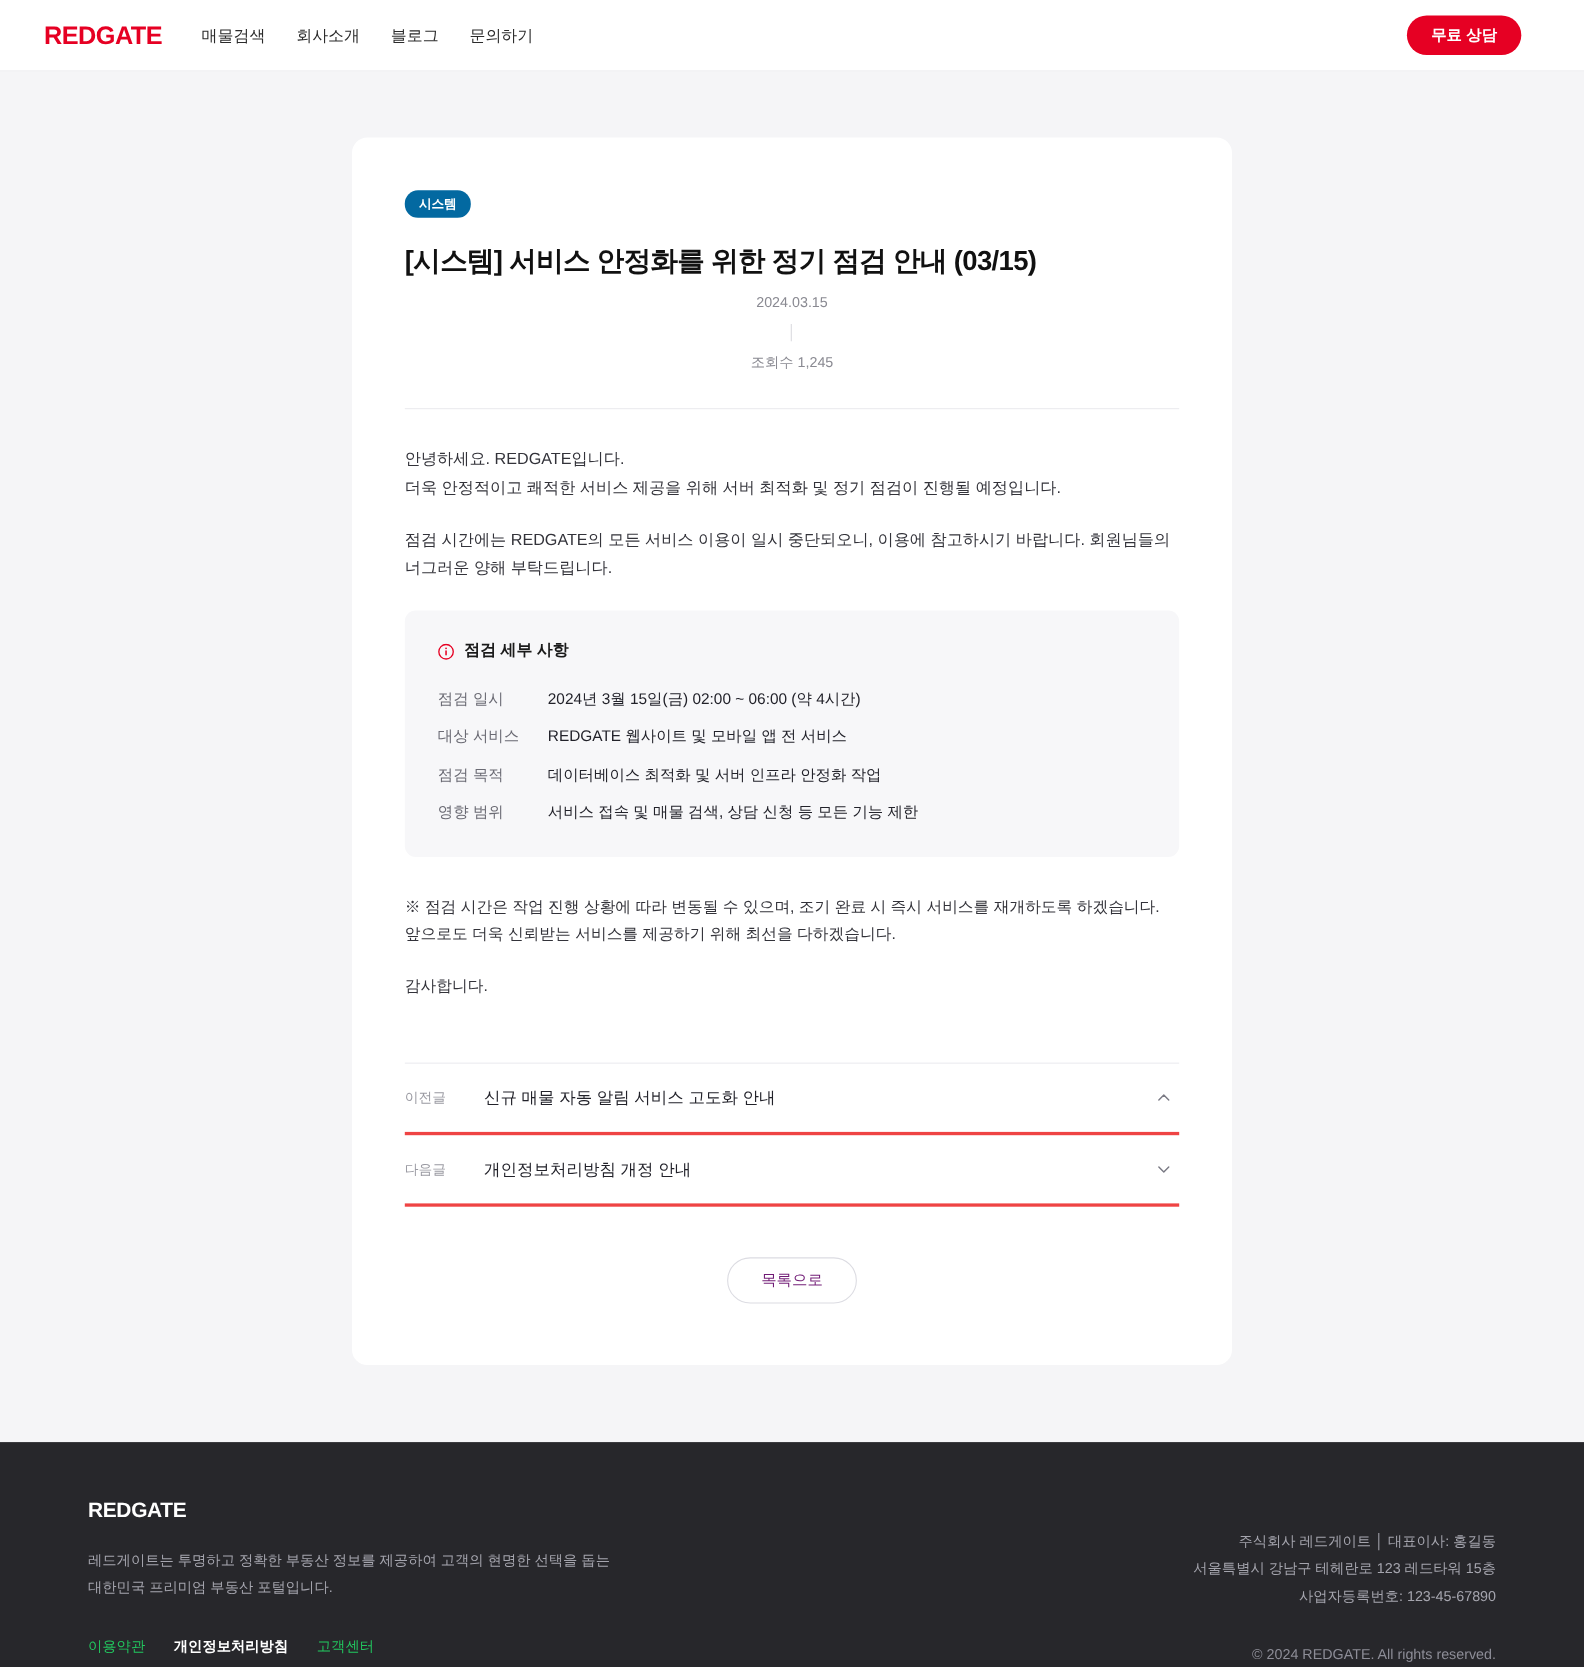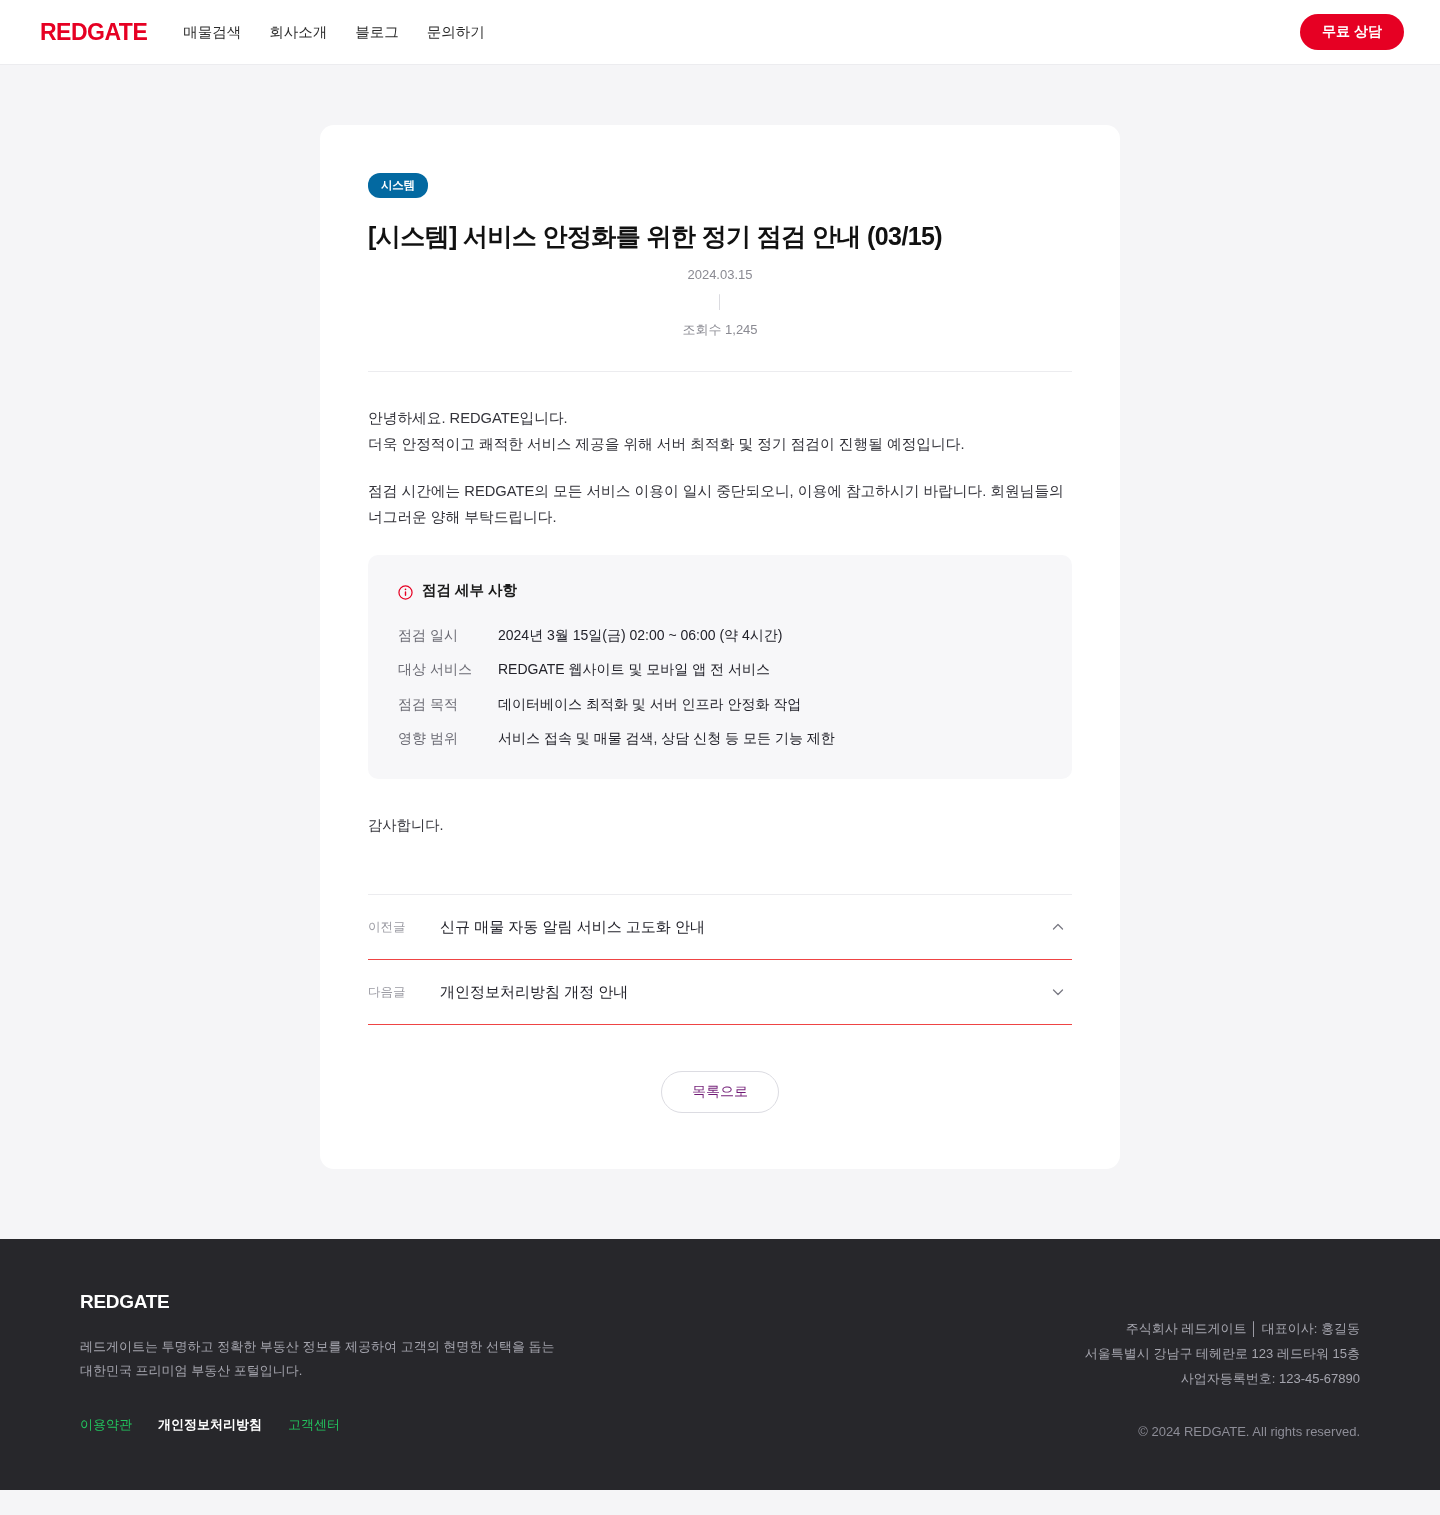--- a/index.html
+++ b/index.html
@@ -36,21 +36,21 @@
     gap: 28px;
   }
   .nav-item {
     font-size: 14.5px;
     color: #2b2b2b;
     text-decoration: none;
     font-weight: 500;
   }
   .header-cta {
     position: absolute;
-    right: 36px;
+    right: 57px;
     top: 50%;
     transform: translateY(-50%);
     background: #e60023;
     color: #fff;
     border: none;
     border-radius: 19px;
     height: 36px;
     padding: 0 22px;
     font-size: 14px;
     font-weight: 700;
@@ -161,21 +161,21 @@
 
   
   .postnav {
     margin-top: 56px;
     border-top: 1px solid #ececef;
   }
   .postnav-row {
     display: flex;
     align-items: center;
     height: 65px;
-    border-bottom: 1px solid #ef4444;
+    border-bottom: 3px solid #ef4444;
     cursor: pointer;
   }
   .postnav-label {
     width: 72px;
     flex: none;
     font-size: 12.5px;
     color: #9a9aa2;
   }
   .postnav-title {
     flex: 1;
@@ -306,20 +306,22 @@
         <div class="info-label">점검 목적</div>
         <div class="info-value">데이터베이스 최적화 및 서버 인프라 안정화 작업</div>
       </div>
       <div class="info-row">
         <div class="info-label">영향 범위</div>
         <div class="info-value">서비스 접속 및 매물 검색, 상담 신청 등 모든 기능 제한</div>
       </div>
     </section>
 
     <div class="note">
+      <p style="white-space: pre-line;">※ 점검 시간은 작업 진행 상황에 따라 변동될 수 있으며, 조기 완료 시 즉시 서비스를 재개하도록 하겠습니다.
+앞으로도 더욱 신뢰받는 서비스를 제공하기 위해 최선을 다하겠습니다.</p>
       <p class="gap">감사합니다.</p>
     </div>
 
     <nav class="postnav">
       <div class="postnav-row">
         <span class="postnav-label">이전글</span>
         <span class="postnav-title">신규 매물 자동 알림 서비스 고도화 안내</span>
         <span class="chev">
           <svg width="16" height="16" viewBox="0 0 16 16" fill="none">
             <path d="M3.5 10L8 5.5L12.5 10" stroke="#7a7a84" stroke-width="1.3" stroke-linecap="round" stroke-linejoin="round"></path>

